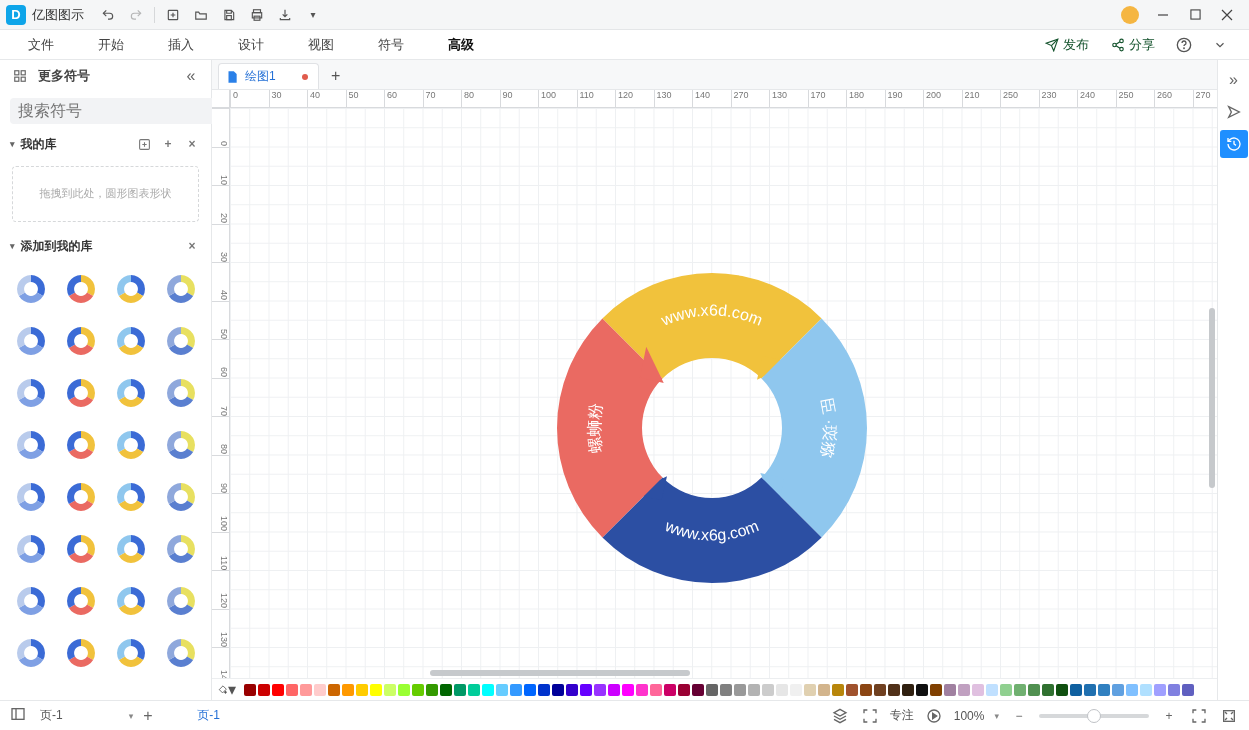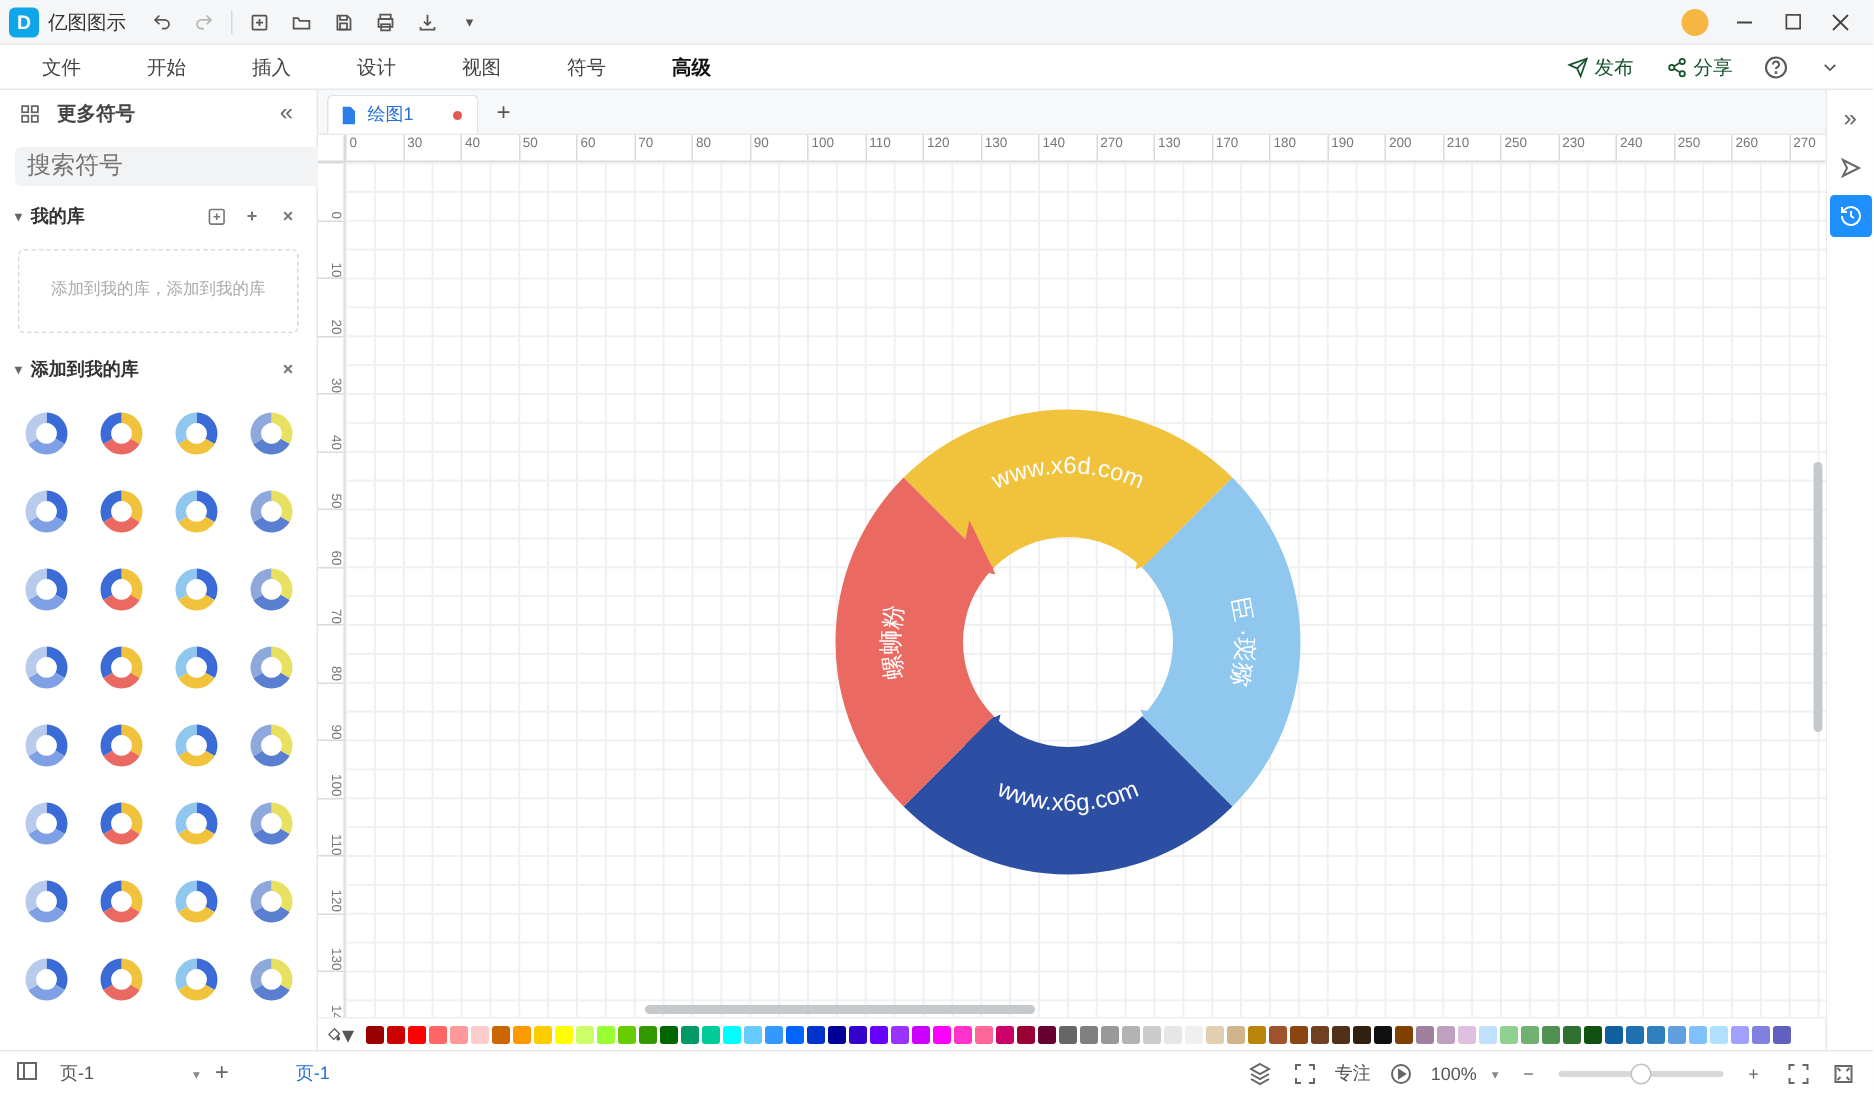--- a/index.html
+++ b/index.html
@@ -236,21 +236,21 @@
         <span class="sic">
             <svg width="13" height="13" viewBox="0 0 24 24" fill="none" stroke="currentColor" stroke-width="2">
               <rect x="3" y="3" width="18" height="18" rx="2"></rect>
               <path d="M16 12H8M12 8v8"></path>
             </svg>
           </span>
         <span class="sic">+</span>
         <span class="sic">×</span>
       </div>
       <div class="dropzone">
-          <span>添加到我的库，添加到我的库</span>
+          <span>拖拽到此处，圆形图表形状</span>
         </div>
 
       <div class="section-hdr">
         <span class="tri">▾</span>
         <span>添加到我的库</span>
         <span class="spacer2"></span>
         <span class="sic">×</span>
       </div>
       <div class="shapes-grid" id="shapes-grid">
           <div class="shape-cell">

